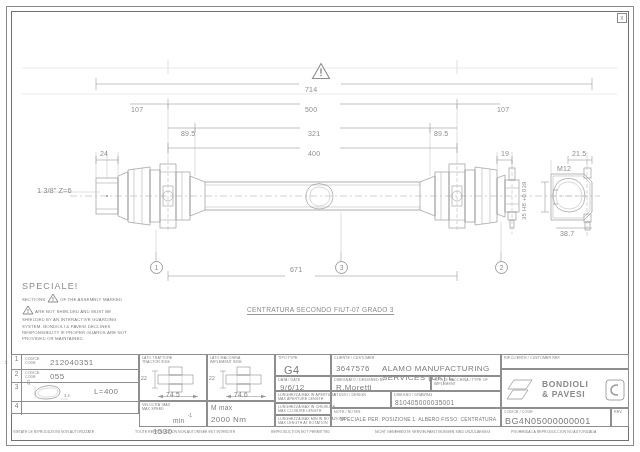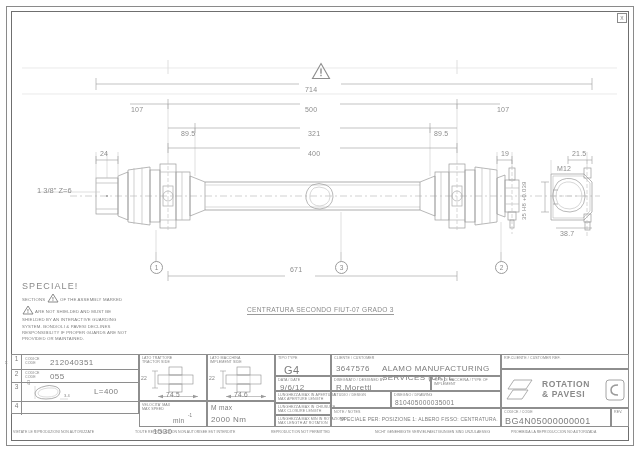--- a/index.html
+++ b/index.html
@@ -477,21 +477,21 @@
       <div class="cap" style="position:absolute; left:2px; top:1px;">RIF.CLIENTE / CUSTOMER REF.</div>
     </div>
 
     <div class="cell" id="cell-logo">
       <div id="logo-wrap">
         <svg style="position:absolute; left:0; top:3px;" width="32" height="24" viewBox="0 0 32 24">
           <path d="M8 2 L26 2 L20 11 L2 11 Z" fill="none" stroke="#9a9a9a" stroke-width=".8"></path>
           <path d="M7 12 L22 12 L16 21 L1 21 Z" fill="none" stroke="#9a9a9a" stroke-width=".8"></path>
         </svg>
         <div id="logo-text">
-          <div class="logo-line">ROTATION</div>
+          <div class="logo-line">BONDIOLI</div>
           <div class="logo-line">&amp; PAVESI</div>
         </div>
         <svg style="position:absolute; left:99px; top:4px;" width="20" height="22" viewBox="0 0 20 22">
           <rect x="1" y="1" width="18" height="20" rx="3" fill="none" stroke="#9a9a9a" stroke-width=".9"></rect>
           <path d="M13 6 Q6 6 6 11 Q6 16 13 16" fill="none" stroke="#9a9a9a" stroke-width="1.5"></path>
         </svg>
       </div>
     </div>
 
     <div class="cell" id="cell-code">

